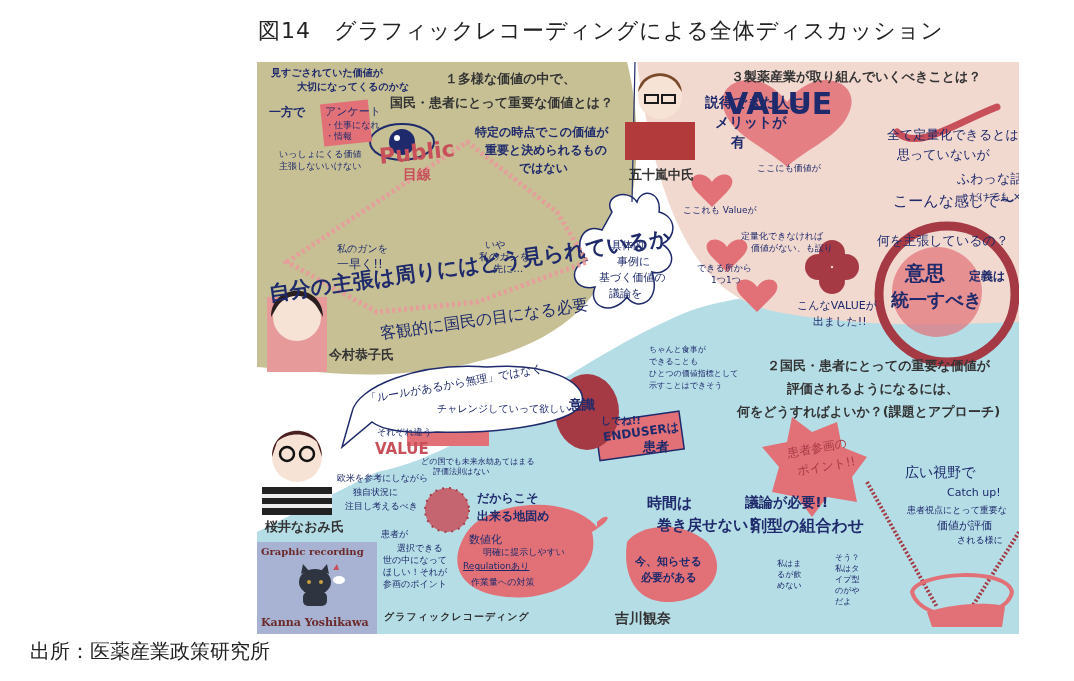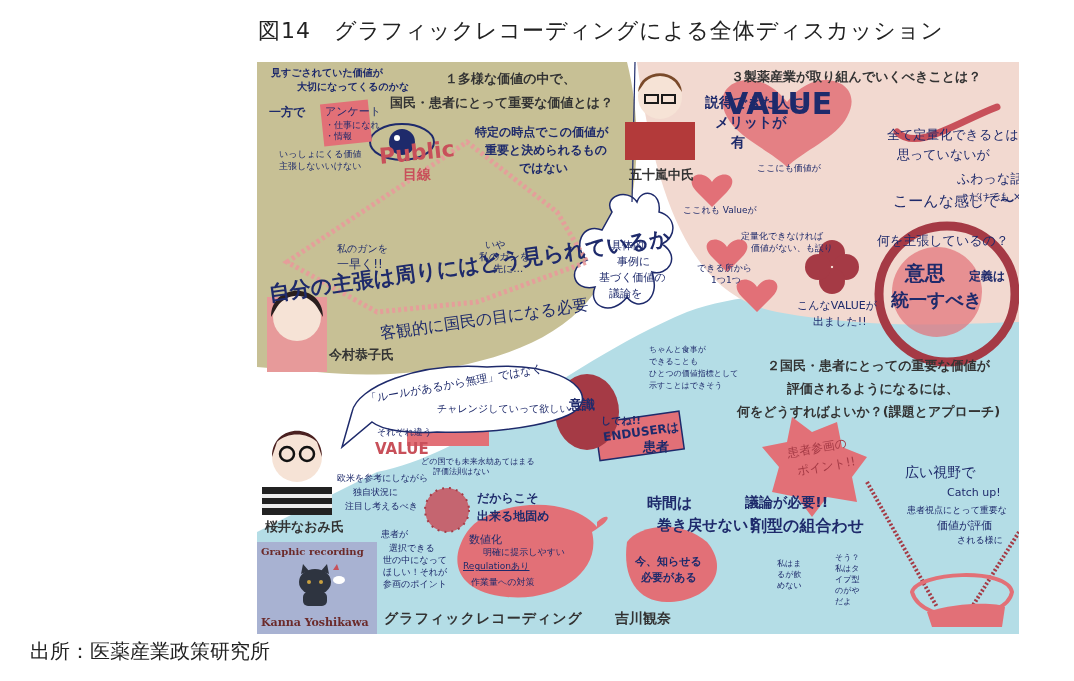--- a/index.html
+++ b/index.html
@@ -10,21 +10,21 @@
   .canvas svg.bg { position:absolute; left:0; top:0; }
   .abs { position:absolute; white-space:nowrap; }
   .q { font-family:"DejaVu Sans", sans-serif; font-weight:bold; color:#333; font-size:13px; }
   .hand { font-family:"DejaVu Sans", sans-serif; color:#1e2a6b; font-weight:bold; }
   .hand-thin { font-family:"DejaVu Sans", sans-serif; color:#1e2a6b; }
   .red { color:#c8505a; }
   .name { font-family:"DejaVu Sans", sans-serif; font-weight:bold; color:#333; font-size:13px; }
   .credit-box { position:absolute; left:0; top:480px; width:120px; height:92px; background:#a8b2d2; }
   .credit-top { position:absolute; left:4px; top:4px; font-family:"DejaVu Serif", serif; font-weight:bold; font-size:10px; color:#6b2a2a; }
   .credit-bot { position:absolute; left:4px; top:74px; font-family:"DejaVu Serif", serif; font-weight:bold; font-size:11px; color:#6b2a2a; }
-  .footer-title { position:absolute; left:127px; top:548px; font-weight:bold; font-size:14px; color:#333; letter-spacing:1px; }
+  .footer-title { position:absolute; left:127px; top:548px; font-weight:bold; font-size:10px; color:#333; letter-spacing:1px; }
   .footer-author { position:absolute; left:358px; top:548px; font-weight:bold; font-size:14px; color:#333; }
 </style>
 </head>
 <body>
 
 <div class="fig-title">図14　グラフィックレコーディングによる全体ディスカッション</div>
 
 <div class="canvas">
   <svg class="bg" width="762" height="572" viewBox="0 0 762 572">
 
@@ -178,21 +178,21 @@
   <div class="abs hand-thin" style="left:120px;top:364px;font-size:9px;">それぞれ違う</div>
   <div class="abs red" style="left:118px;top:378px;font-size:15px;font-weight:bold;">VALUE</div>
   <div class="abs hand-thin" style="left:164px;top:394px;font-size:8px;">どの国でも未来永劫あてはまる</div>
   <div class="abs hand-thin" style="left:176px;top:404px;font-size:8px;">評価法則はない</div>
   <div class="abs hand-thin" style="left:80px;top:410px;font-size:9px;">欧米を参考にしながら</div>
   <div class="abs hand-thin" style="left:96px;top:424px;font-size:9px;">独自状況に</div>
   <div class="abs hand-thin" style="left:88px;top:438px;font-size:9px;">注目し考えるべき</div>
   <div class="abs hand" style="left:220px;top:428px;font-size:12px;">だからこそ</div>
   <div class="abs hand" style="left:220px;top:446px;font-size:12px;">出来る地固め</div>
   <div class="abs hand-thin" style="left:124px;top:466px;font-size:9px;">患者が</div>
-  <div class="abs hand-thin" style="left:132px;top:480px;font-size:9px;">選択できる</div>
+  <div class="abs hand-thin" style="left:140px;top:480px;font-size:9px;">選択できる</div>
   <div class="abs hand-thin" style="left:126px;top:492px;font-size:9px;">世の中になって</div>
   <div class="abs hand-thin" style="left:126px;top:504px;font-size:9px;">ほしい！それが</div>
   <div class="abs hand-thin" style="left:126px;top:516px;font-size:9px;">参画のポイント</div>
   <div class="abs hand-thin" style="left:212px;top:470px;font-size:11px;">数値化</div>
   <div class="abs hand-thin" style="left:226px;top:484px;font-size:9px;">明確に提示しやすい</div>
   <div class="abs hand-thin" style="left:206px;top:498px;font-size:9px;text-decoration:underline;">Regulationあり</div>
   <div class="abs hand-thin" style="left:214px;top:514px;font-size:9px;">作業量への対策</div>
   <div class="abs hand" style="left:390px;top:432px;font-size:15px;">時間は</div>
   <div class="abs hand" style="left:400px;top:454px;font-size:15px;">巻き戻せない!</div>
   <div class="abs hand" style="left:378px;top:492px;font-size:11px;">今、知らせる</div>

